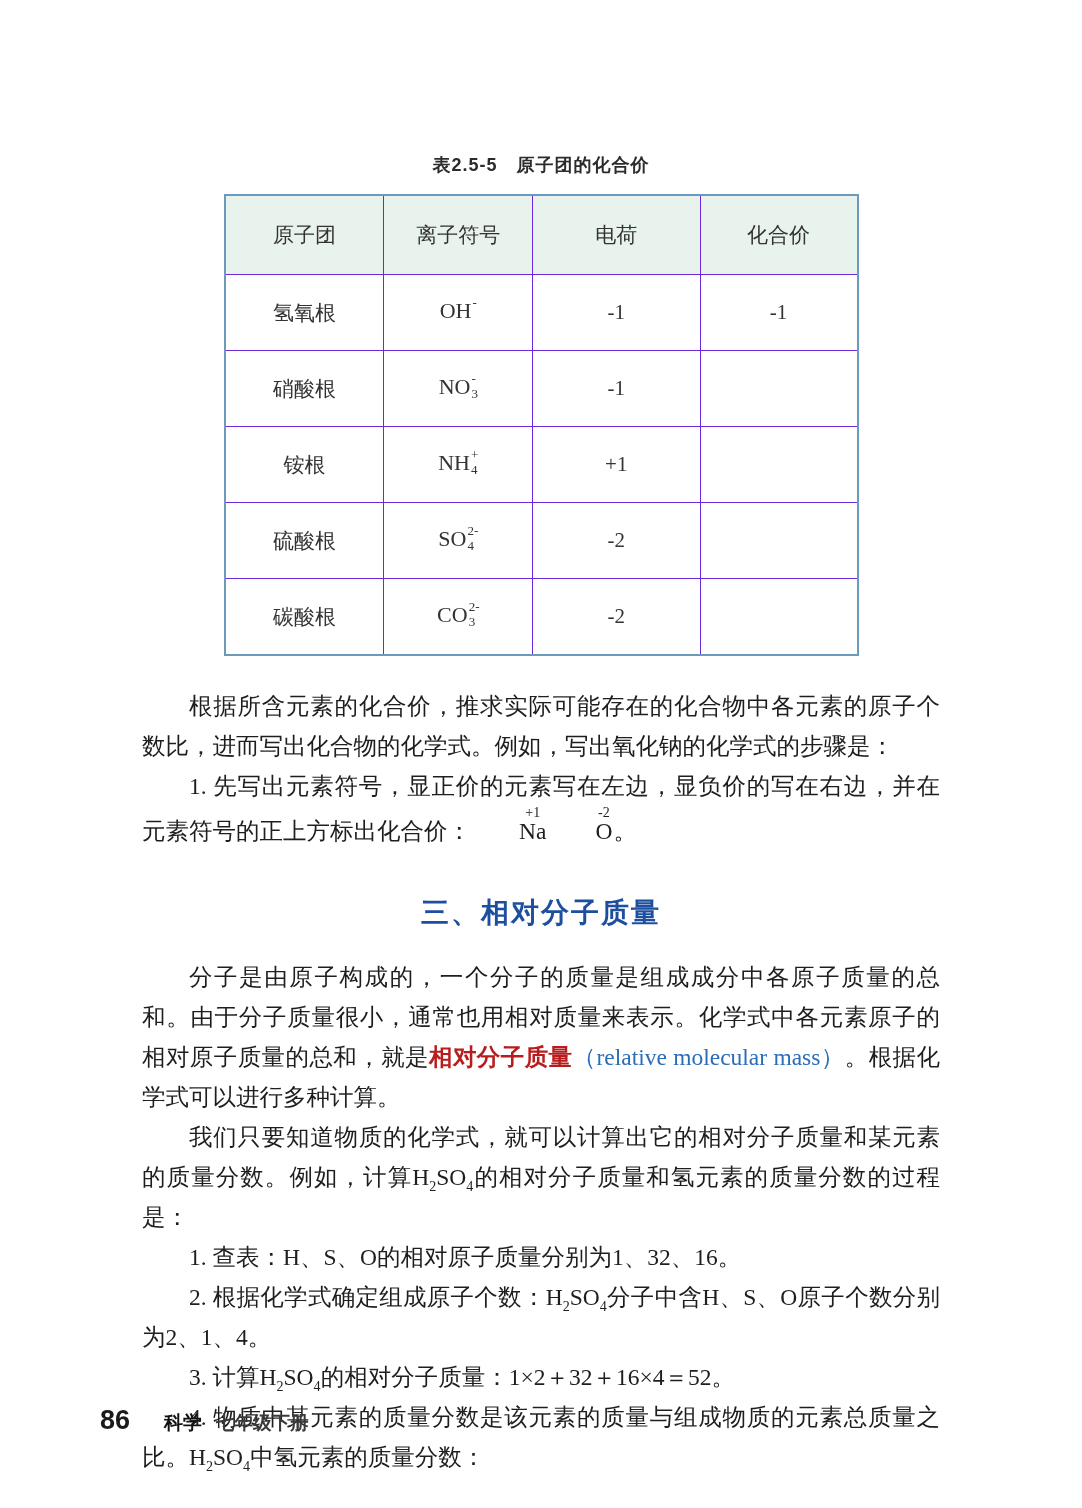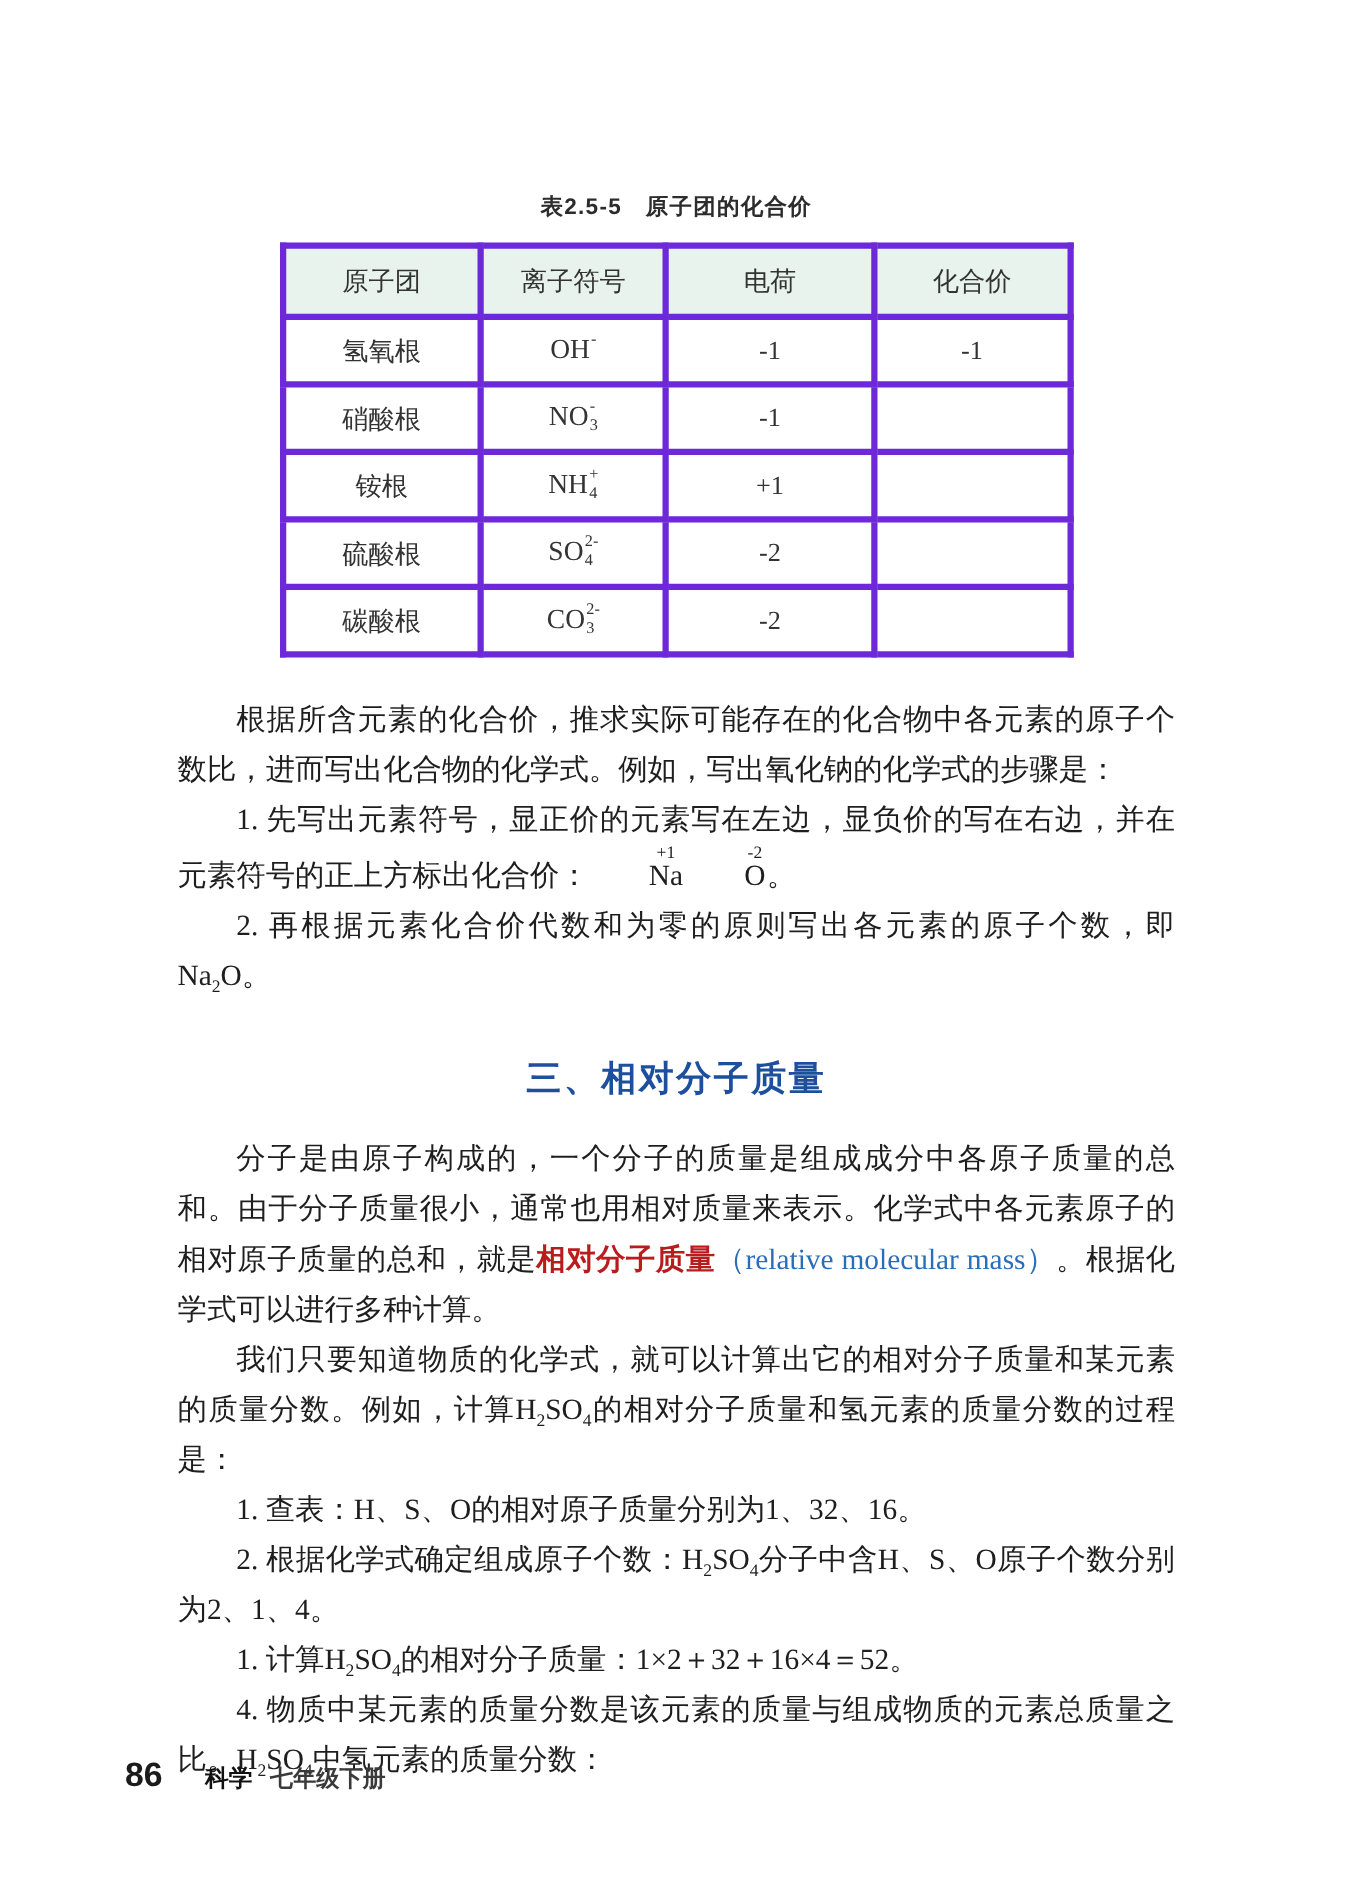--- a/index.html
+++ b/index.html
@@ -14,21 +14,21 @@
   .table-title {
     text-align:center; font-family:"Liberation Sans", sans-serif;
     font-weight:600; font-size:18px; color:#2c2c2c;
     margin:0 0 14px 0; letter-spacing:1px; text-indent:0; line-height:30px;
   }
   table.atable {
     width:635px; margin:0 auto 30px auto; border-collapse:collapse;
     font-size:21px; color:#333333; text-align:center; line-height:normal;
   }
   table.atable { border:2px solid #6b9abc; }
-  table.atable th, table.atable td { border:5px solid #6d28d9; padding:3px; }
+  table.atable th, table.atable td { border:1px solid #6d28d9; padding:16px; }
   table.atable th {
     background:#e9f3ee; font-weight:normal; height:46px; color:#333333;
   }
   table.atable td { height:43px; background:#ffffff; }
   .formula { font-size:22px; white-space:nowrap; }
   .ion-ss {
     display:inline-flex; flex-direction:column; justify-content:flex-start;
     vertical-align:middle; font-size:13px; line-height:13px; text-align:left;
     height:30px; margin-left:1px; transform:translateY(-2px);
   }
@@ -119,29 +119,28 @@
                 <span class="ion-sub">3</span>
               </span></td>
             <td>-2</td>
             <td></td>
           </tr>
         </tbody>
     </table>
 
     <p class="para"><span class="seg">根据所含元素的化合价，推求实际可能存在的化合物中各元素的原子个数比，进而写出化合物的化学式。例如，写出氧化钠的化学式的步骤是：</span></p>
     <p class="para"><span class="seg">1. 先写出元素符号，显正价的元素写在左边，显负价的写在右边，并在元素符号的正上方标出化合价：</span><span class="val"><span class="val-top">+1</span><span class="val-base">Na</span></span><span class="val"><span class="val-top">-2</span><span class="val-base">O</span></span><span class="seg">。</span></p>
-    <p class="para"><span class="seg">2. 再根据元素化合价代数和为零的原则写出各元素的原子个数，即</span><span class="seg">Na</span><sub>2</sub><span class="seg">O。</span></p>
 
     <p class="heading" style="color: rgb(29, 79, 158);">三、相对分子质量</p>
 
     <p class="para"><span class="seg">分子是由原子构成的，一个分子的质量是组成成分中各原子质量的总和。由于分子质量很小，通常也用相对质量来表示。化学式中各元素原子的相对原子质量的总和，就是</span><span class="kw" style="color: #b91c1c;">相对分子质量</span><span class="en" style="color: rgb(42, 109, 184);">（relative molecular mass）</span><span class="seg">。根据化学式可以进行多种计算。</span></p>
     <p class="para"><span class="seg">我们只要知道物质的化学式，就可以计算出它的相对分子质量和某元素的质量分数。例如，计算H</span><sub>2</sub><span class="seg">SO</span><sub>4</sub><span class="seg">的相对分子质量和氢元素的质量分数的过程是：</span></p>
     <p class="para"><span class="seg">1. 查表：H、S、O的相对原子质量分别为1、32、16。</span></p>
     <p class="para"><span class="seg">2. 根据化学式确定组成原子个数：H</span><sub>2</sub><span class="seg">SO</span><sub>4</sub><span class="seg">分子中含H、S、O原子个数分别为2、1、4。</span></p>
-    <p class="para"><span class="seg">1. 计算H</span><sub>2</sub><span class="seg">SO</span><sub>4</sub><span class="seg">的相对分子质量：1×2＋32＋16×4＝52。</span></p>
+    <p class="para"><span class="seg">3. 计算H</span><sub>2</sub><span class="seg">SO</span><sub>4</sub><span class="seg">的相对分子质量：1×2＋32＋16×4＝52。</span></p>
     <p class="para"><span class="seg">4. 物质中某元素的质量分数是该元素的质量与组成物质的元素总质量之比。H</span><sub>2</sub><span class="seg">SO</span><sub>4</sub><span class="seg">中氢元素的质量分数：</span></p>
   </div>
 
   <div class="footer">
     <span class="footer-num">86</span>
     <span class="footer-subject">科学</span>
     <span class="footer-volume">七年级下册</span>
   </div>
 </div>
 

